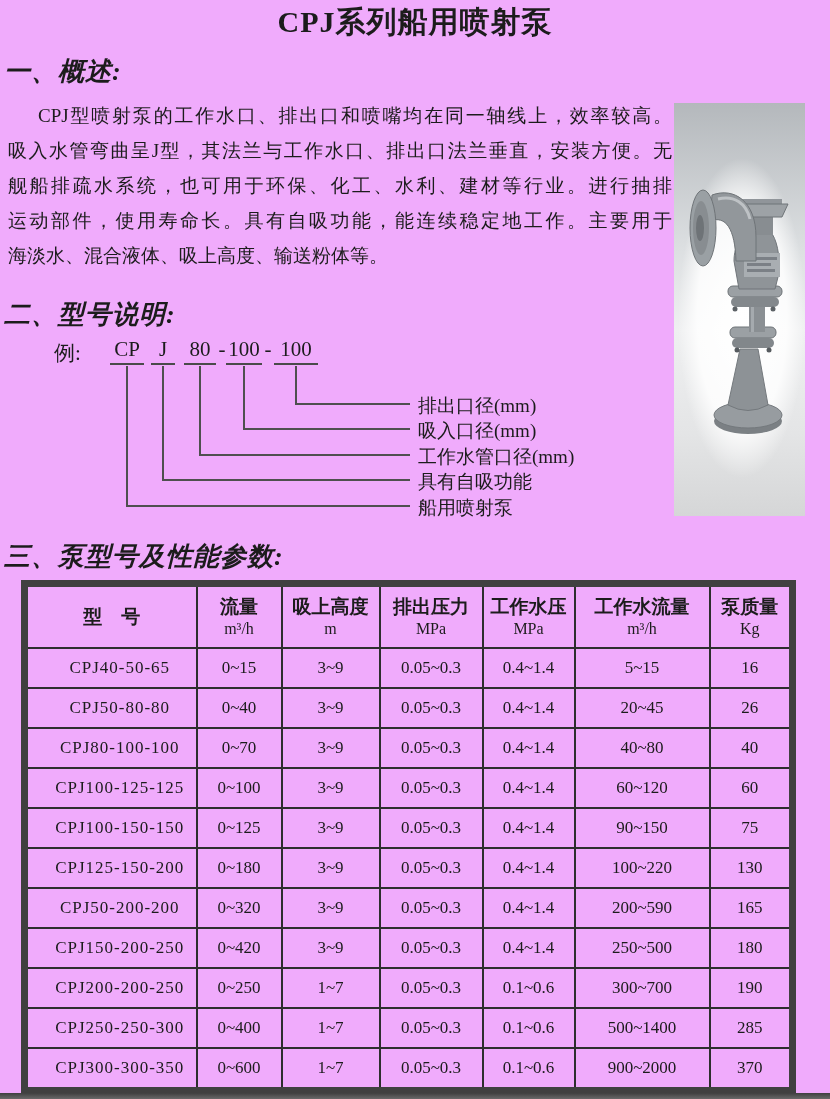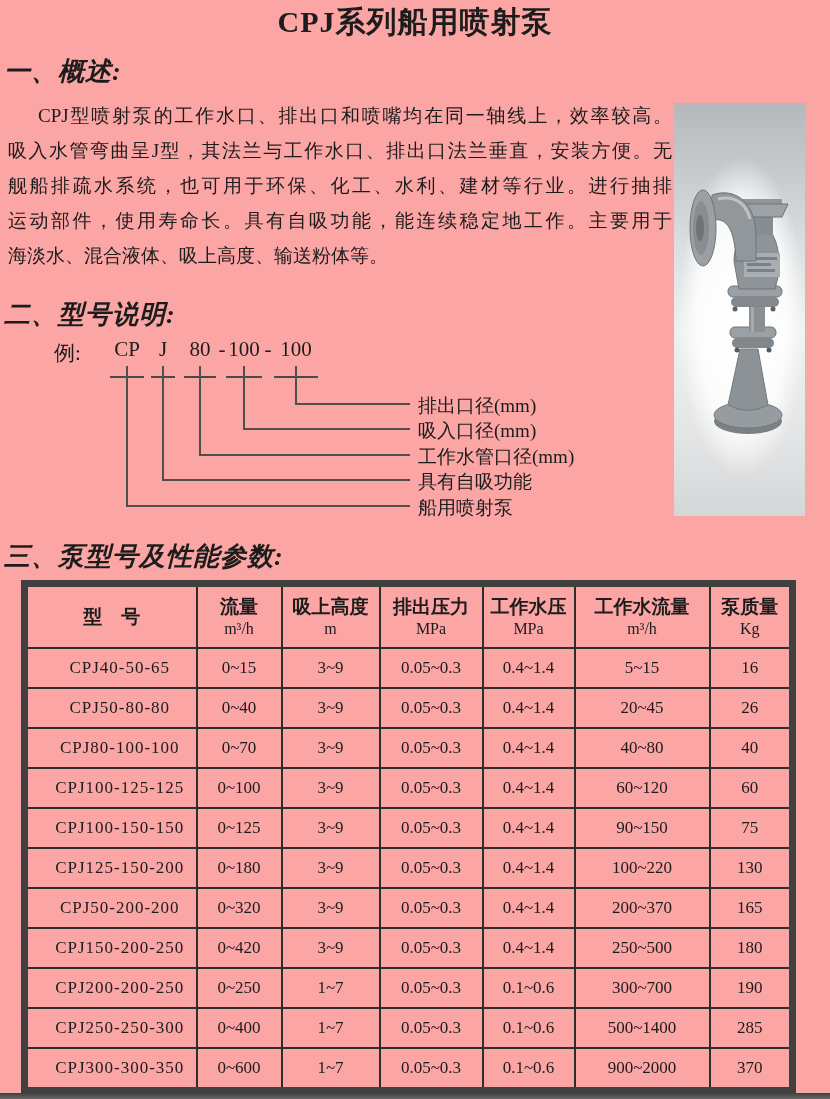--- a/index.html
+++ b/index.html
@@ -1,18 +1,18 @@
 <!DOCTYPE html>
 <html><head>
 <meta charset="utf-8">
 <style>
   html,body { margin:0; padding:0; background:#e9e9e9; }
   .page {
     position:relative; width:830px; height:1099px; margin:0 auto;
-    background:#fca5a5; overflow:hidden;
+    background:#f0abfc; overflow:hidden;
     font-family:"Liberation Serif","DejaVu Serif",serif; color:#1c1c1c;
   }
   .title {
     position:absolute; top:2px; left:0; width:100%;
     text-align:center; font-size:30px; font-weight:bold; letter-spacing:1px;
   }
   .sec-heading {
     position:absolute; left:4px; font-size:26px; font-weight:bold; letter-spacing:1px;
     white-space:nowrap;
     font-style:italic;
@@ -24,21 +24,21 @@
   .para { position:absolute; left:8px; top:102px; width:664px; }
   .para-line {
     height:35px; font-size:19px; line-height:27px; overflow:visible;
   }
   .jline { text-align:justify; text-align-last:justify; }
   .indent { text-indent:30px; }
 
   .example-label { position:absolute; left:54px; top:339px; font-size:21px; }
   .code-seg {
     position:absolute; top:337px; font-size:21px; text-align:center;
-    border-bottom:2px solid #4a4a4a; padding-bottom:14px; white-space:nowrap;
+    border-bottom:2px solid #4a4a4a; padding-bottom:1px; white-space:nowrap;
   }
   .seg-cp   { left:110px; width:34px; }
   .seg-j    { left:151px; width:24px; }
   .seg-80   { left:184px; width:32px; }
   .seg-100a { left:226px; width:36px; }
   .seg-100b { left:274px; width:44px; }
   .code-dash { position:absolute; top:337px; font-size:21px; text-align:center; }
   .dash-1 { left:216px; width:12px; }
   .dash-2 { left:262px; width:12px; }
 
@@ -261,21 +261,21 @@
           <td>0.4~1.4</td>
           <td>100~220</td>
           <td>130</td>
         </tr>
         <tr>
           <td class="model-col">CPJ50-200-200</td>
           <td>0~320</td>
           <td>3~9</td>
           <td>0.05~0.3</td>
           <td>0.4~1.4</td>
-          <td>200~370</td>
+          <td>200~590</td>
           <td>165</td>
         </tr>
         <tr>
           <td class="model-col">CPJ150-200-250</td>
           <td>0~420</td>
           <td>3~9</td>
           <td>0.05~0.3</td>
           <td>0.4~1.4</td>
           <td>250~500</td>
           <td>180</td>

